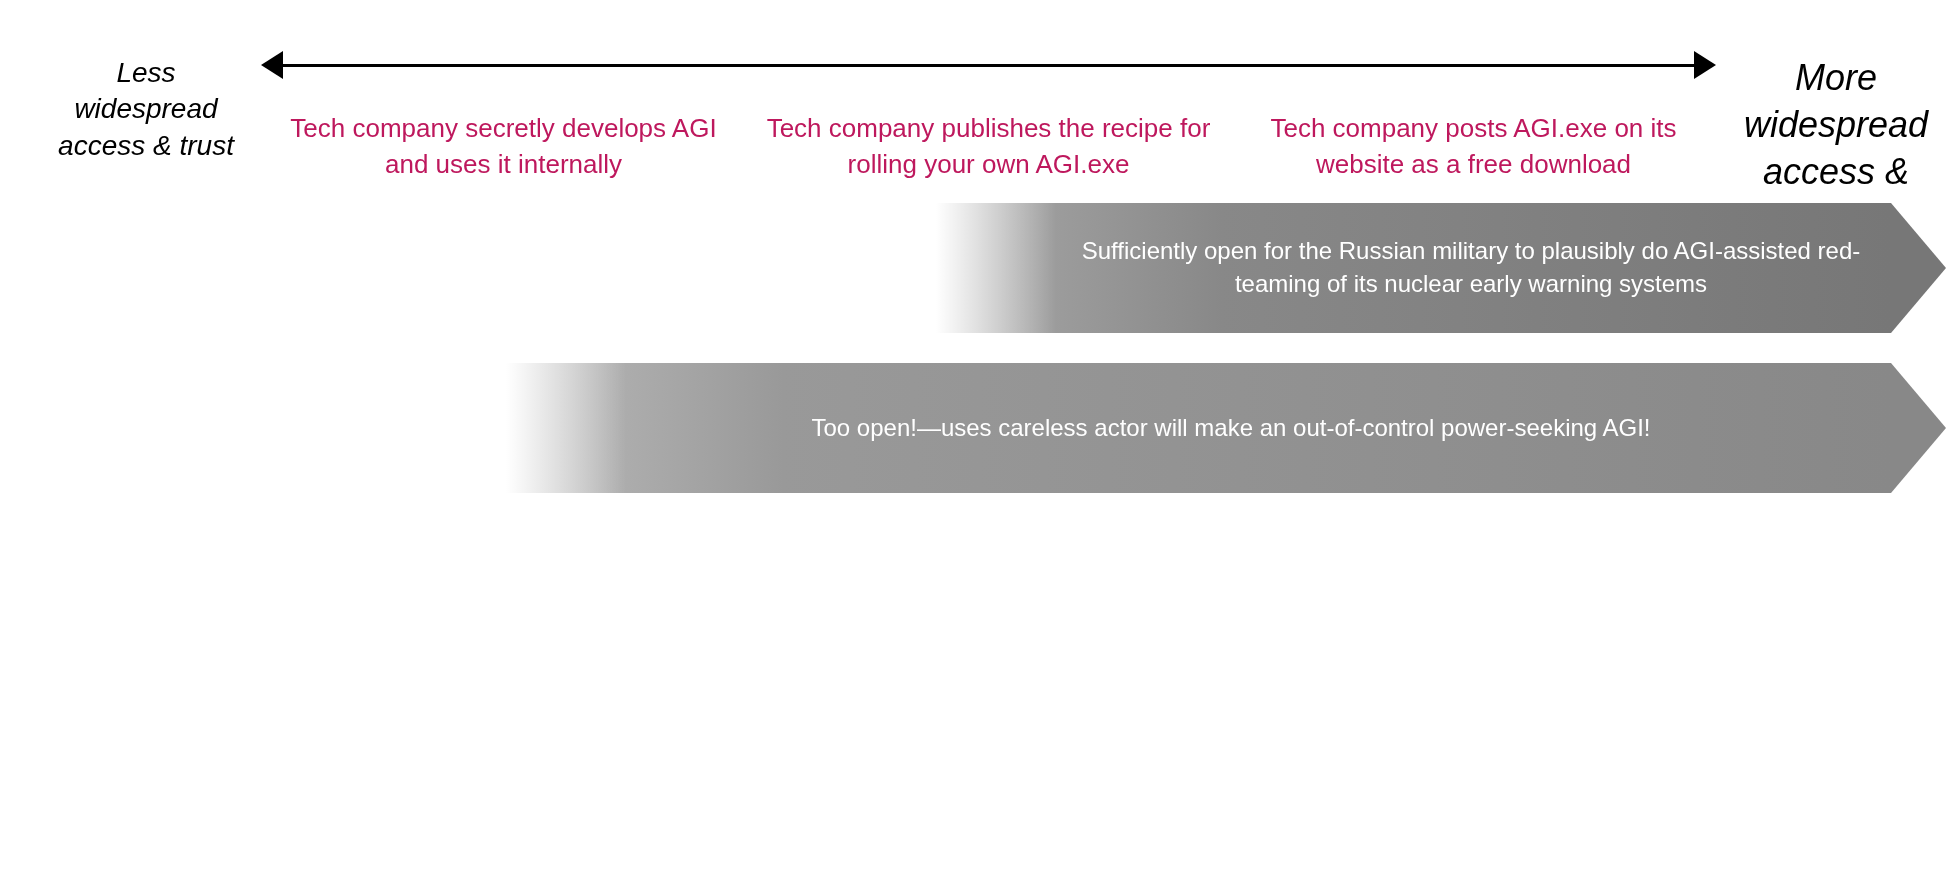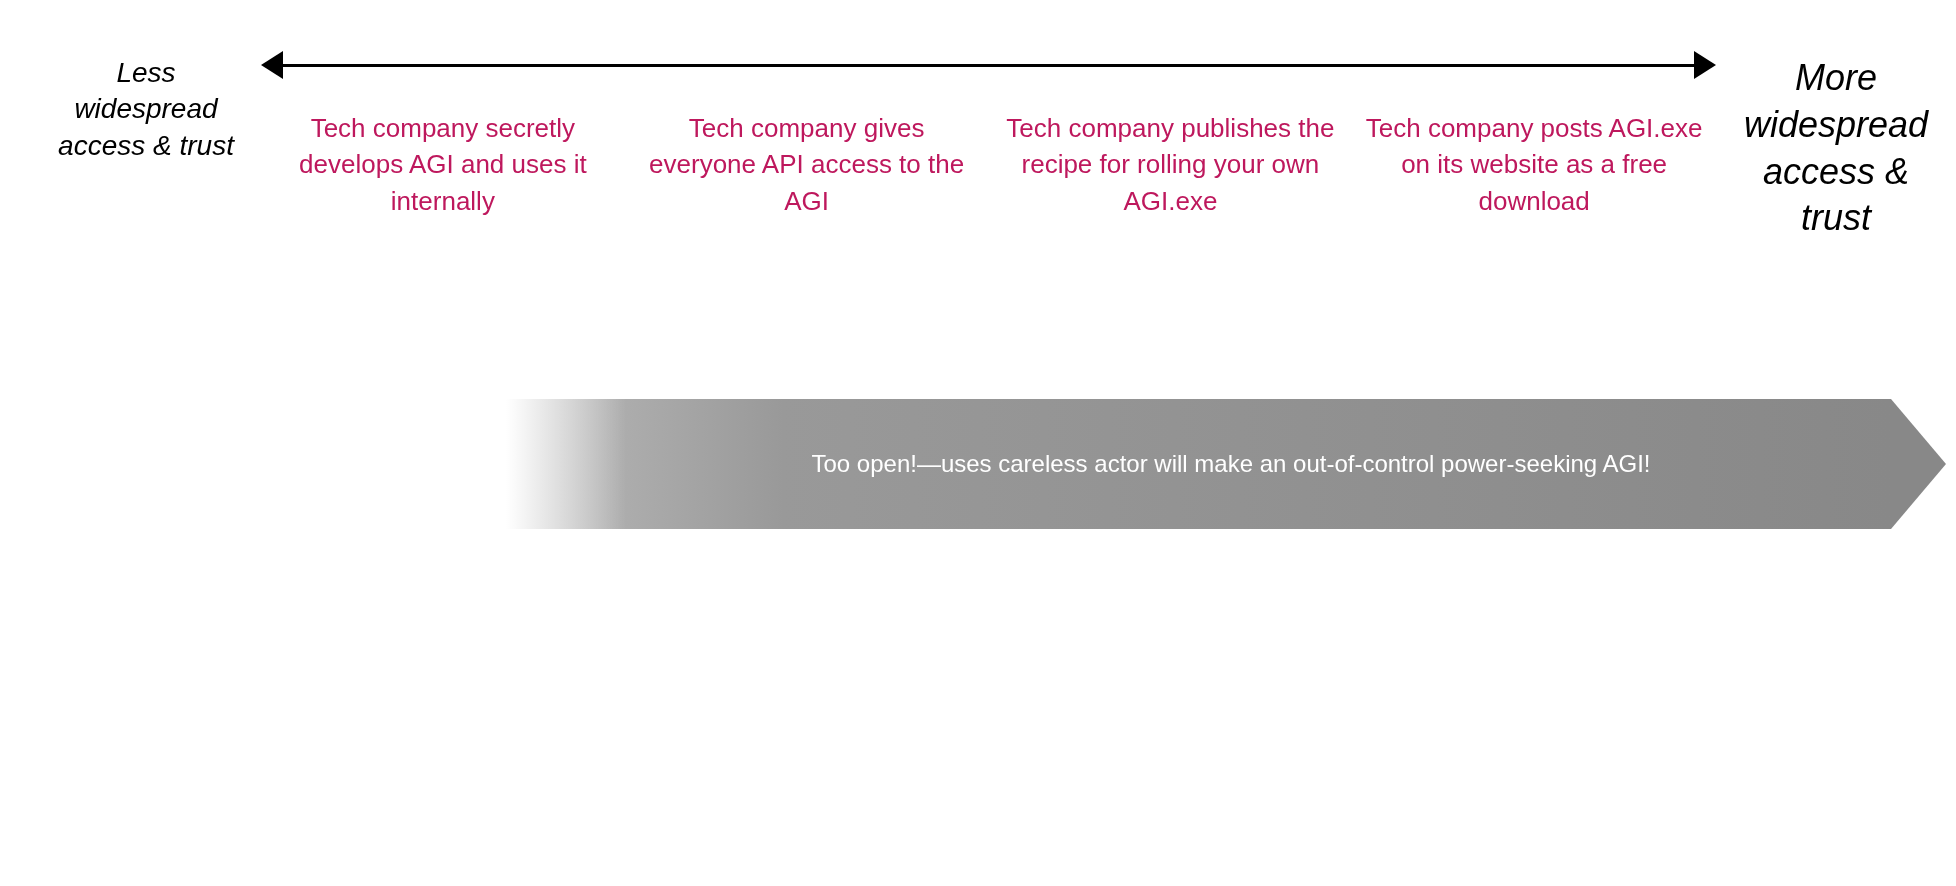--- a/index.html
+++ b/index.html
@@ -235,33 +235,38 @@
       <div class="arrow-left-head"></div>
       <div class="arrow-line"></div>
       <div class="arrow-right-head"></div>
     </div>
 
     <div class="columns-row">
       <div class="col-item">
         <span>Tech company secretly develops AGI and uses it internally</span>
       </div>
       <div class="col-item">
-        <span>Tech company gives everyone API access to the AGI</span>
-      </div>
-      <div class="col-item">
         <span>Tech company publishes the recipe for rolling your own AGI.exe</span>
       </div>
       <div class="col-item">
         <span>Tech company posts AGI.exe on its website as a free download</span>
       </div>
     </div>
   </div>
 
   <div class="arrows-wrapper">
 
+    <div class="arrow-upper">
+      <div class="arrow-body"></div>
+      <div class="arrow-tip"></div>
+      <div class="arrow-fade"></div>
+      <div class="arrow-text">
+        <span>Sufficiently open for the Russian military to plausibly do AGI-assisted red-teaming of its nuclear early warning systems</span>
+      </div>
+    </div>
 
     <div class="arrow-lower" style="top: 160px;">
       <div class="arrow-body"></div>
       <div class="arrow-tip"></div>
       <div class="arrow-fade"></div>
       <div class="arrow-text">
         <span>Too open!—uses careless actor will make an out-of-control power-seeking AGI!</span>
       </div>
     </div>
 

